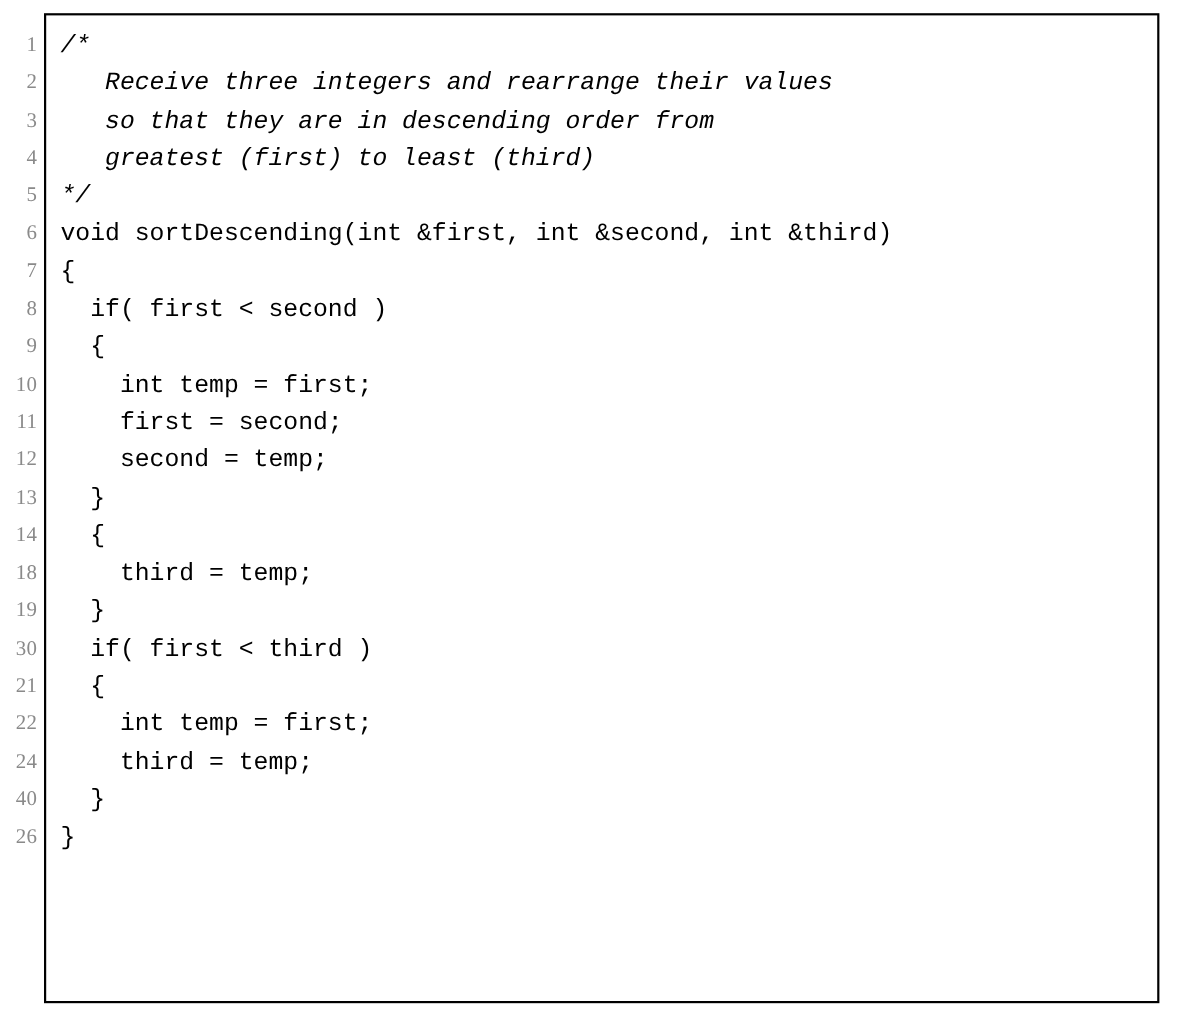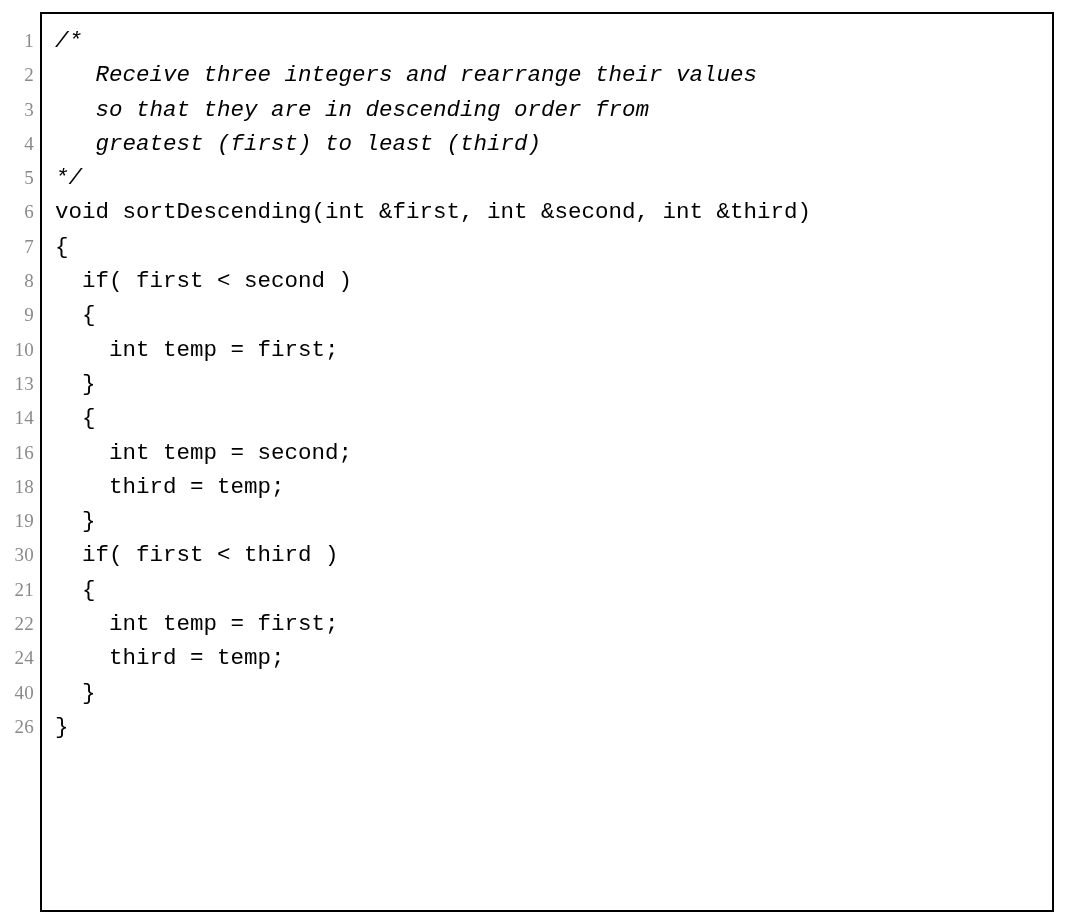--- a/index.html
+++ b/index.html
@@ -92,23 +92,24 @@
     <div class="code-line"><span class="line-number">1</span><span class="line-code comment">/*</span></div>
         <div class="code-line"><span class="line-number">2</span><span class="line-code comment">   Receive three integers and rearrange their values</span></div>
         <div class="code-line"><span class="line-number">3</span><span class="line-code comment">   so that they are in descending order from</span></div>
         <div class="code-line"><span class="line-number">4</span><span class="line-code comment">   greatest (first) to least (third)</span></div>
         <div class="code-line"><span class="line-number">5</span><span class="line-code comment">*/</span></div>
         <div class="code-line"><span class="line-number">6</span><span class="line-code">void sortDescending(int &amp;first, int &amp;second, int &amp;third)</span></div>
         <div class="code-line"><span class="line-number">7</span><span class="line-code">{</span></div>
         <div class="code-line"><span class="line-number">8</span><span class="line-code">  if( first &lt; second )</span></div>
         <div class="code-line"><span class="line-number">9</span><span class="line-code">  {</span></div>
         <div class="code-line"><span class="line-number">10</span><span class="line-code">    int temp = first;</span></div>
+        <div class="code-line"><span class="line-number">11</span><span class="line-code">    first = second;</span></div>
+        <div class="code-line"><span class="line-number">12</span><span class="line-code">    second = temp;</span></div>
         <div class="code-line"><span class="line-number">13</span><span class="line-code">  }</span></div>
         <div class="code-line"><span class="line-number">14</span><span class="line-code">  {</span></div>
-        <div class="code-line"><span class="line-number">16</span><span class="line-code">    int temp = second;</span></div>
         <div class="code-line"><span class="line-number">18</span><span class="line-code">    third = temp;</span></div>
         <div class="code-line"><span class="line-number">19</span><span class="line-code">  }</span></div>
         <div class="code-line"><span class="line-number">30</span><span class="line-code">  if( first &lt; third )</span></div>
         <div class="code-line"><span class="line-number">21</span><span class="line-code">  {</span></div>
         <div class="code-line"><span class="line-number">22</span><span class="line-code">    int temp = first;</span></div>
         <div class="code-line"><span class="line-number">24</span><span class="line-code">    third = temp;</span></div>
         <div class="code-line"><span class="line-number">40</span><span class="line-code">  }</span></div>
         <div class="code-line"><span class="line-number">26</span><span class="line-code">}</span></div>
       </div>
   </div>

